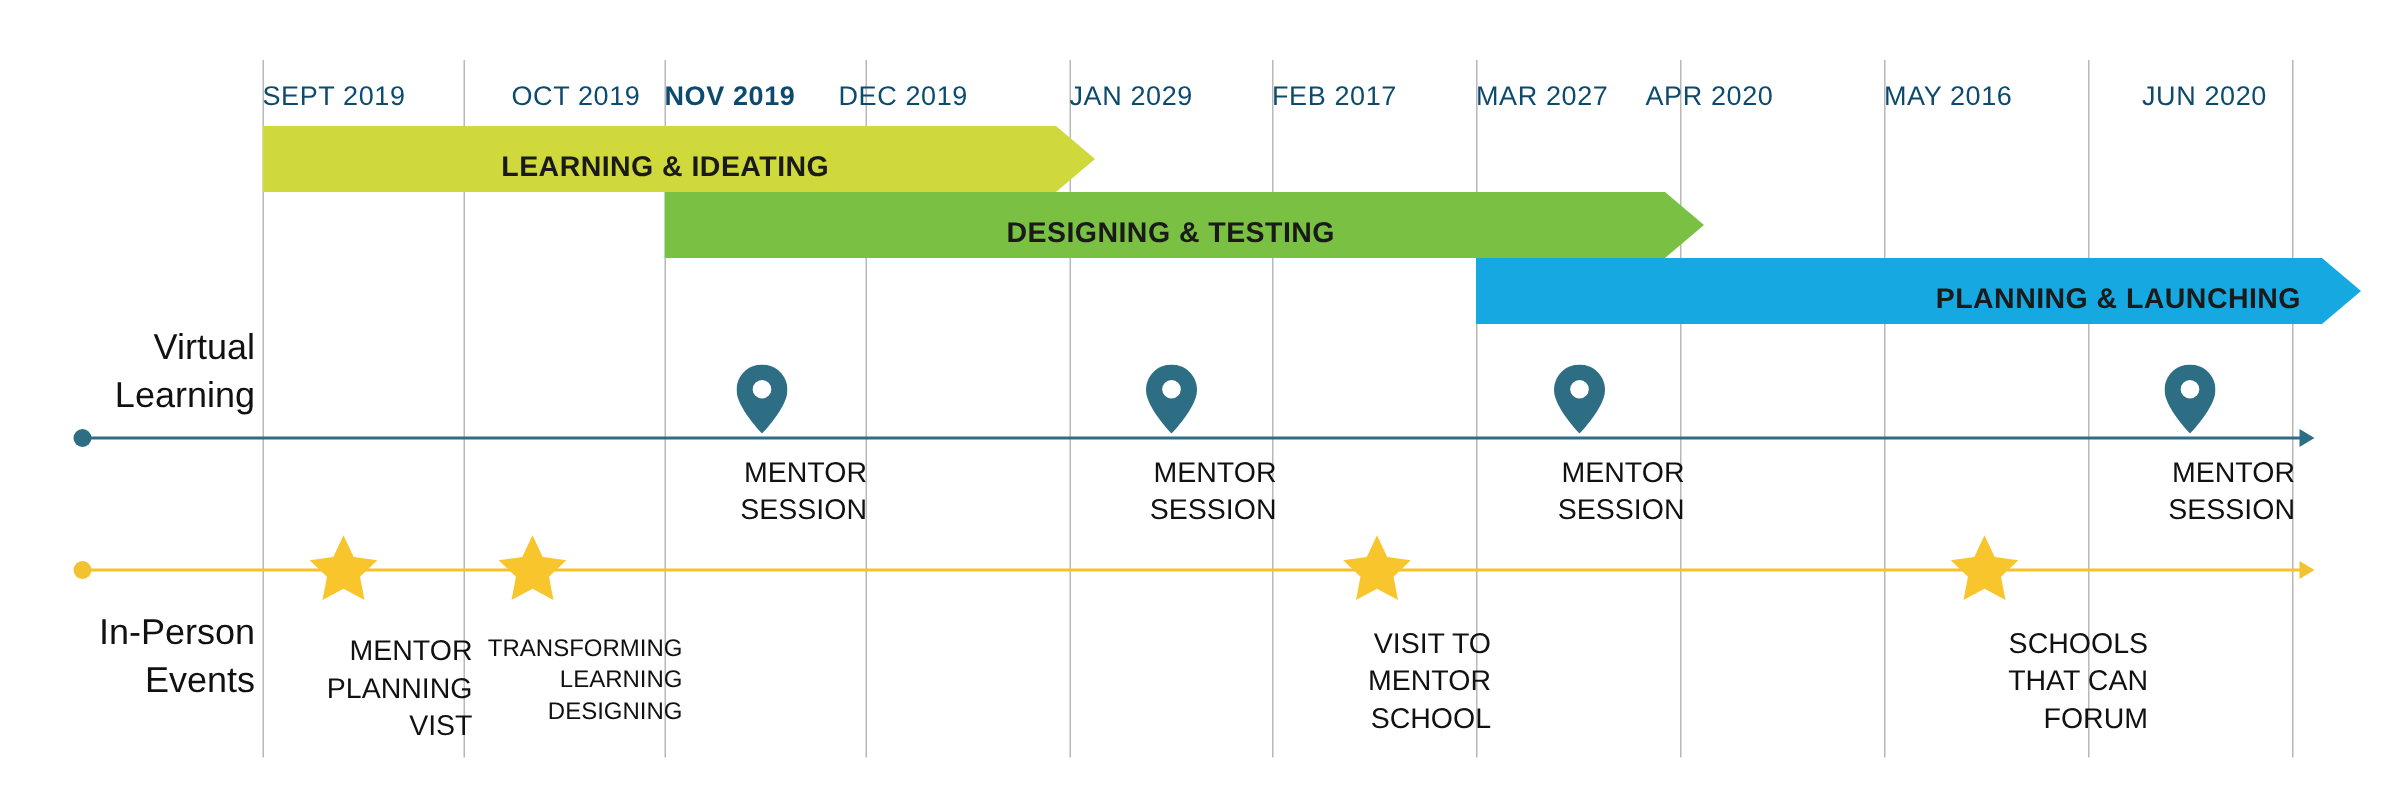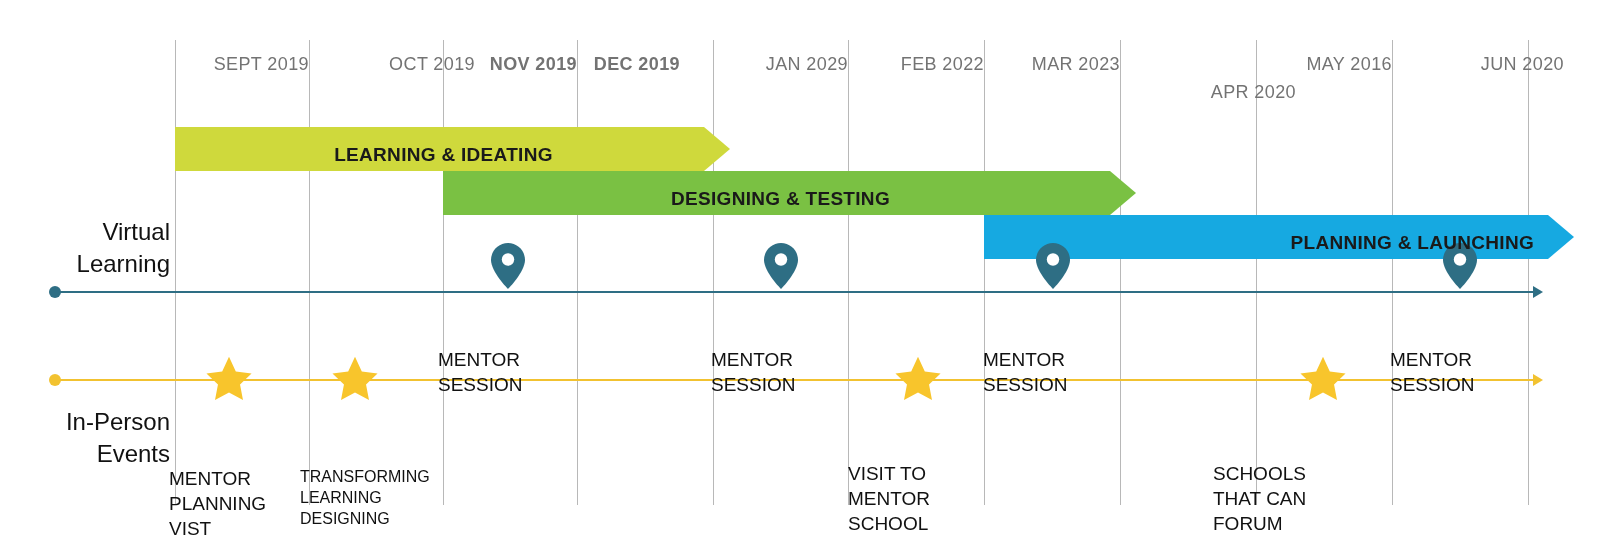--- a/index.html
+++ b/index.html
@@ -22,38 +22,37 @@
   
   .grid-line {
     position: absolute;
     top: 40px;
     width: 1px;
     background: #b8b8b8;
   }
   .month-label {
     position: absolute;
     top: 54px;
-    text-align: right;
+    text-align: left;
     font-size: 18px;
     letter-spacing: 0.4px;
-    color: #737373;
+    color: #0c4a6e;
     white-space: nowrap;
   }
 
   
   .phase {
     position: absolute;
     height: 56px;
     display: flex;
     align-items: center;
     color: #1a1a1a;
     font-weight: bold;
     font-size: 19px;
     letter-spacing: 0.3px;
-    margin-top: 43px;
   }
   .phase .phase-text {
     position: relative;
     z-index: 2;
     width: 100%;
     text-align: center;
     padding-right: 18px;
     box-sizing: border-box;
   }
   .phase.align-right .phase-text {
@@ -102,24 +101,23 @@
   }
   .star {
     position: absolute;
     width: 46px;
     height: 46px;
   }
   .event-caption {
     position: absolute;
     font-size: 19px;
     line-height: 1.32;
-    text-align: left;
+    text-align: right;
     color: #111111;
     white-space: pre-line;
-    margin-top: 44px;
   }
   .event-caption.small {
     font-size: 16px;
   }
 </style>
 </head>
 <body>
 
 <div id="canvas">
 
@@ -131,25 +129,25 @@
   <div class="grid-line" style="left:848px;height:465px;"></div>
   <div class="grid-line" style="left:984px;height:465px;"></div>
   <div class="grid-line" style="left:1120px;height:465px;"></div>
   <div class="grid-line" style="left:1256px;height:465px;"></div>
   <div class="grid-line" style="left:1392px;height:465px;"></div>
   <div class="grid-line" style="left:1528px;height:465px;"></div>
 
   <div class="month-label" style="left:175px;width:134px;">SEPT 2019</div>
   <div class="month-label" style="left:309px;width:134px;padding-left:32px;">OCT 2019</div>
   <div class="month-label" style="left:443px;width:134px;font-weight:bold;">NOV 2019</div>
-  <div class="month-label" style="left:544px;width:136px;font-weight:bold;">DEC 2019</div>
+  <div class="month-label" style="left:559px;width:136px;">DEC 2019</div>
   <div class="month-label" style="left:713px;width:135px;">JAN 2029</div>
-  <div class="month-label" style="left:848px;width:136px;">FEB 2022</div>
-  <div class="month-label" style="left:984px;width:136px;">MAR 2023</div>
-  <div class="month-label" style="left:1160px;width:136px;margin-top:28px;">APR 2020</div>
+  <div class="month-label" style="left:848px;width:136px;">FEB 2017</div>
+  <div class="month-label" style="left:984px;width:136px;">MAR 2027</div>
+  <div class="month-label" style="left:1097px;width:136px;">APR 2020</div>
   <div class="month-label" style="left:1256px;width:136px;">MAY 2016</div>
   <div class="month-label" style="left:1392px;width:136px;padding-left:36px;">JUN 2020</div>
 
   <div class="phase" style="left:175px;top:84px;width:555px;">
     <svg width="555" height="44" viewBox="0 0 555 44" preserveAspectRatio="none" style="position:absolute;left:0;top:0;">
       <polygon points="0,0 529,0 555,22 529,44 0,44" fill="#cfd93c"></polygon>
     </svg>
     <div class="phase-text">LEARNING &amp; IDEATING</div>
   </div>
 
@@ -241,17 +239,17 @@
   </div>
   <div class="event-caption" style="left:848px;top:417px;width:146px;">VISIT TO
 MENTOR
 SCHOOL</div>
 
   <div class="star" style="left:1300px;top:355px;">
     <svg width="46" height="46" viewBox="0 0 50 48">
       <polygon points="25,1 32.4,16.8 49.5,19.1 37,31.1 40.2,48 25,39.8 9.8,48 13,31.1 0.5,19.1 17.6,16.8" fill="#f8c52c"></polygon>
     </svg>
   </div>
-  <div class="event-caption" style="left:1213px;top:417px;width:146px;">SCHOOLS
+  <div class="event-caption" style="left:1286px;top:417px;width:146px;">SCHOOLS
 THAT CAN
 FORUM</div>
 
 </div>
 
 </body></html>

